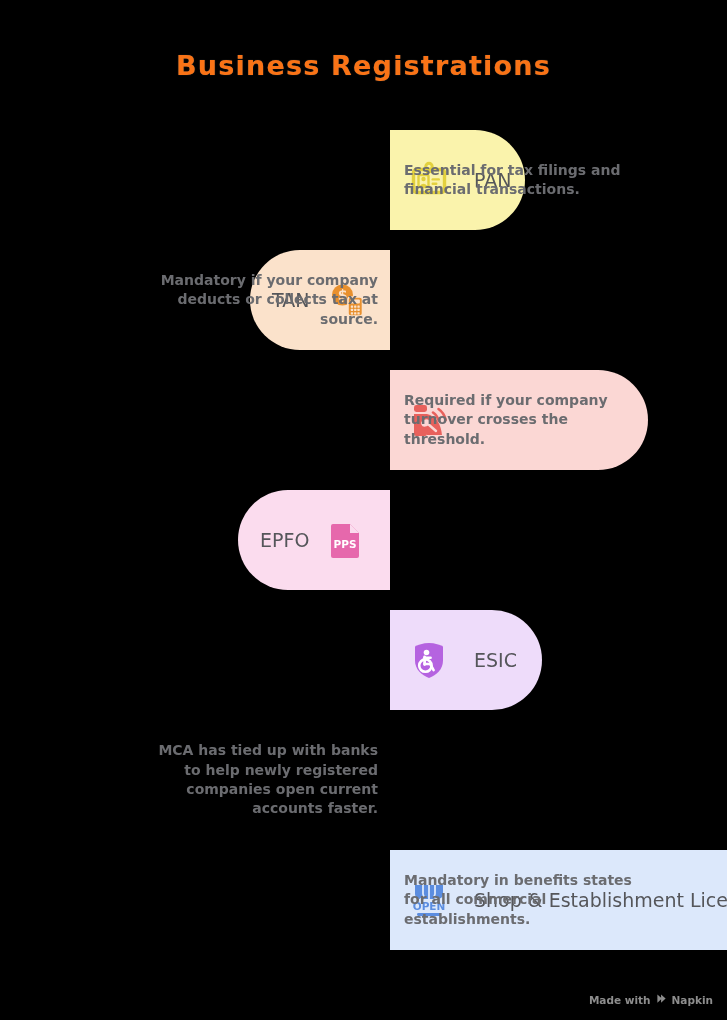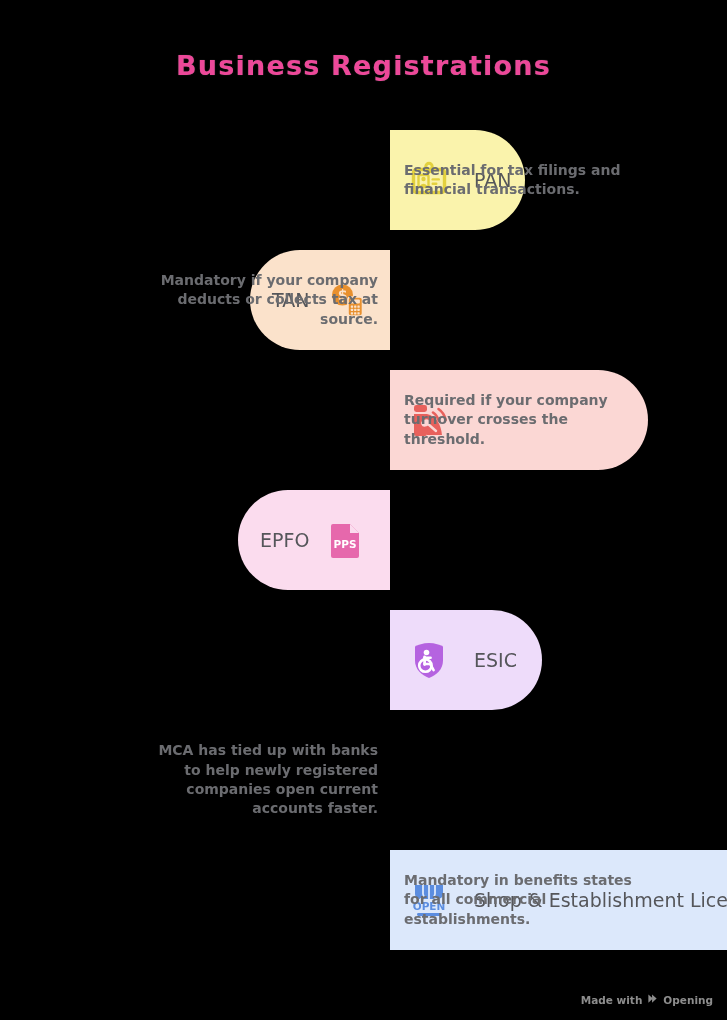--- a/index.html
+++ b/index.html
@@ -24,21 +24,21 @@
   .page-title {
     position: absolute;
     top: 50px;
     left: 0;
     width: 727px;
     text-align: center;
     font-family: "DejaVu Sans", sans-serif;
     font-size: 27px;
     font-weight: bold;
     letter-spacing: 1.2px;
-    color: #ec4899;
+    color: #f97316;
     text-shadow: 0 0 1px #4a4a4a;
   }
 
   .rows {
     position: absolute;
     top: 130px;
     left: 0;
     width: 727px;
   }
 
@@ -252,16 +252,16 @@
     </div>
 
   <div class="footer">
     <span>Made with</span>
     <span class="footer-logo">
       <svg width="11" height="11" viewBox="0 0 24 24" aria-hidden="true">
         <path d="M3 3 L13 12 L3 21 Z" fill="#8d8d8d"></path>
         <path d="M11 3 L21 12 L11 21 Z" fill="#8d8d8d"></path>
       </svg>
     </span>
-    <span>Opening</span>
+    <span>Napkin</span>
   </div>
 
 </div>
 
 </body></html>

